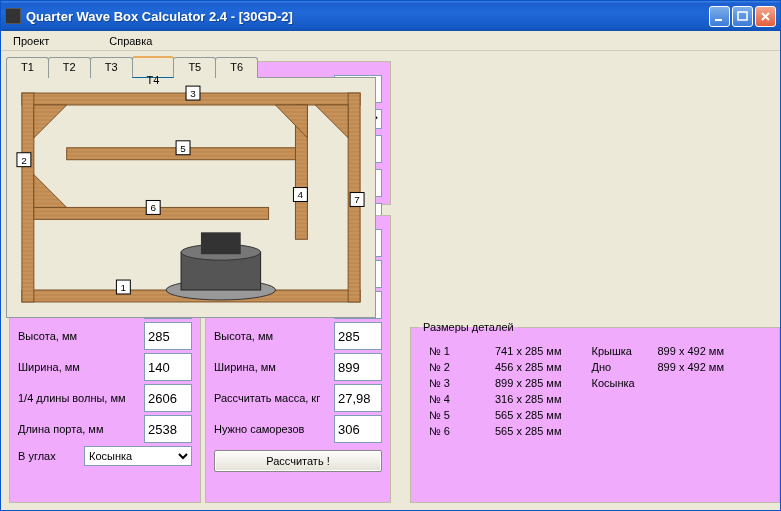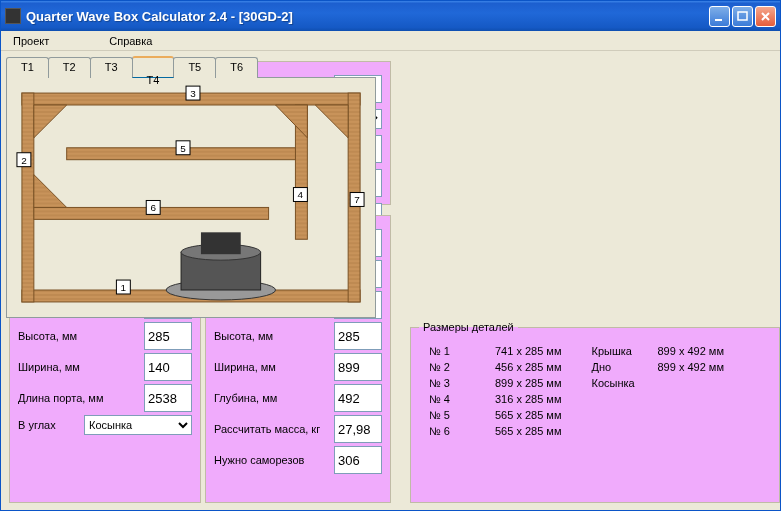--- a/index.html
+++ b/index.html
@@ -164,20 +164,24 @@
         </div>
       <div class="row">
           <label>Высота, мм</label>
           <input type="text" value="285" style="">
         </div>
       <div class="row">
           <label>Ширина, мм</label>
           <input type="text" value="140" style="">
         </div>
       <div class="row">
+          <label>1/4 длины волны, мм</label>
+          <input type="text" value="2606" style="">
+        </div>
+      <div class="row">
           <label>Длина порта, мм</label>
           <input type="text" value="2538" style="">
         </div>
       <div class="row">
           <label>В углах</label>
           <select class="wide"><option>Косынка</option></select>
         </div>
     </fieldset>
 
     <fieldset class="grp-korob">
@@ -197,31 +201,28 @@
         </div>
       <div class="row">
           <label>Высота, мм</label>
           <input type="text" value="285" style="">
         </div>
       <div class="row">
           <label>Ширина, мм</label>
           <input type="text" value="899" style="">
         </div>
       <div class="row">
-          <label>Глубина, мм</label>
-          <input type="text" value="492" style="">
-        </div>
-      <div class="row">
           <label>Рассчитать масса, кг</label>
           <input type="text" value="27,98" style="">
         </div>
       <div class="row">
           <label>Нужно саморезов</label>
           <input type="text" value="306" style="">
         </div>
+      <button class="btn">Рассчитать !</button>
     </fieldset>
 
     <div class="grp-tabs">
       <div class="tabs-head">
         <div class="tab">T1</div>
         <div class="tab">T2</div>
         <div class="tab">T3</div>
         <div class="tab active">T4</div>
         <div class="tab">T5</div>
         <div class="tab">T6</div>

